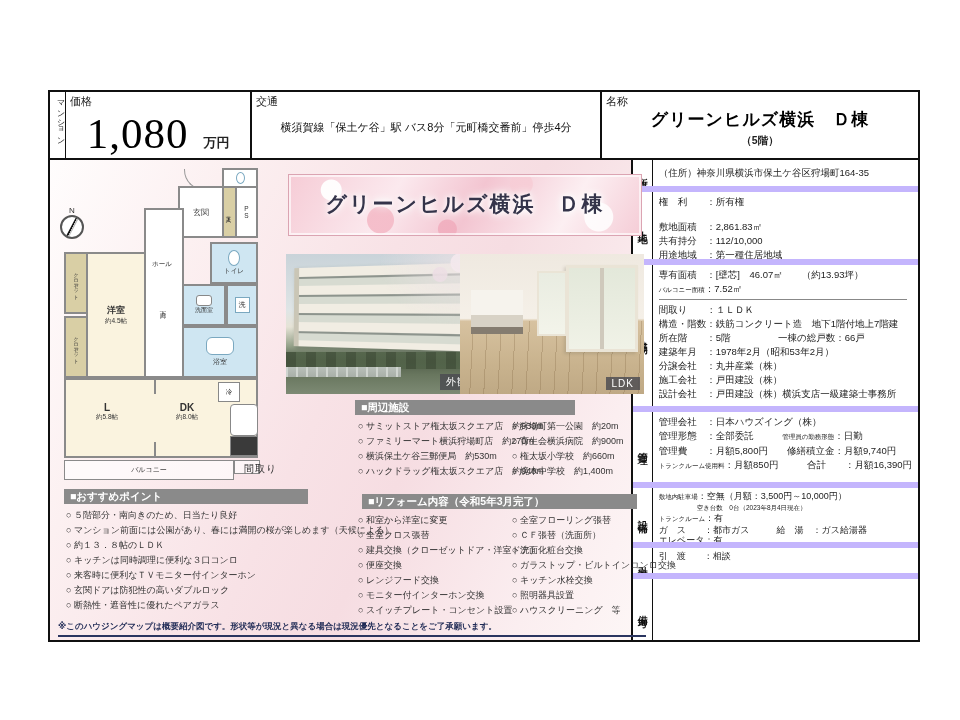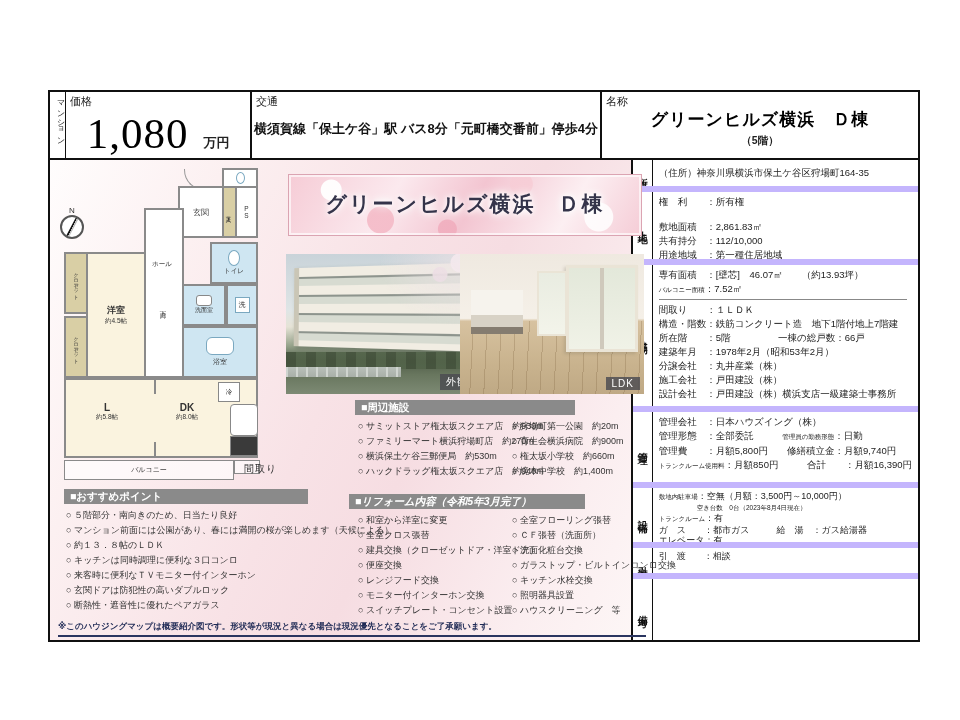--- a/index.html
+++ b/index.html
@@ -13,21 +13,21 @@
   
   .hdr{display:flex;height:66px;border-bottom:2px solid #101010;}
   .cell-price{width:200px;display:flex;}
   .vstrip{width:15px;border-right:1px solid #101010;font-size:8px;line-height:1.15;
     writing-mode:vertical-rl;text-orientation:upright;text-align:left;padding-top:3px;color:#222;}
   .price-main{flex:1;position:relative;display:flex;align-items:flex-end;justify-content:center;gap:15px;padding-bottom:3px;}
   .mini-label{position:absolute;left:4px;top:2px;font-size:11px;color:#222;}
   .price-num{font-family:"Liberation Serif","DejaVu Serif",serif;font-size:43px;line-height:1;color:#000;letter-spacing:1px;}
   .price-unit{font-size:13px;font-weight:bold;padding-bottom:3px;}
   .cell-trans{width:348px;border-left:2px solid #101010;position:relative;}
-  .trans-text{position:absolute;left:0;right:0;top:28px;text-align:center;font-size:13px;font-weight:bold;color:#111;}
+  .trans-text{position:absolute;left:0;right:0;top:28px;text-align:center;font-size:11px;font-weight:normal;color:#111;}
   .cell-name{flex:1;border-left:2px solid #101010;position:relative;text-align:center;}
   .name-main{margin-top:16px;font-size:17px;font-weight:bold;letter-spacing:1px;color:#000;}
   .name-floor{font-size:10.5px;font-weight:bold;margin-top:3px;}
 
   
   .main{position:absolute;top:68px;left:0;right:0;bottom:0;display:flex;}
   .left-mid{width:600px;position:relative;
     background:linear-gradient(115deg,#fffdfd 0%,#fcf0f1 22%,#f8e2e6 48%,#f6dde2 62%,#fbeef0 85%,#fdf6f6 100%);}
   .right-col{flex:1;border-left:2px solid #101010;background:#fff;display:flex;flex-direction:column;}
 
@@ -233,21 +233,21 @@
         <div>○ 横浜保土ケ谷三郵便局　約530m</div>
         <div>○ ハックドラッグ権太坂スクエア店　約940m</div>
       </div>
       <div class="plist" style="left:462px;top:259px;">
         <div>○ 狩場町第一公園　約20m</div>
         <div>○ 育生会横浜病院　約900m</div>
         <div>○ 権太坂小学校　約660m</div>
         <div>○ 境木中学校　約1,400m</div>
       </div>
 
-      <div class="secbar" style="left:299px;top:334px;width:236px;font-style:italic;">■リフォーム内容（令和5年3月完了）</div>
+      <div class="secbar" style="left:312px;top:334px;width:275px;">■リフォーム内容（令和5年3月完了）</div>
       <div class="plist" style="left:308px;top:353px;">
         <div>○ 和室から洋室に変更</div>
         <div>○ 全室クロス張替</div>
         <div>○ 建具交換（クローゼットドア・洋室ドア）</div>
         <div>○ 便座交換</div>
         <div>○ レンジフード交換</div>
         <div>○ モニター付インターホン交換</div>
         <div>○ スイッチプレート・コンセント設置</div>
       </div>
       <div class="plist" style="left:462px;top:353px;">

